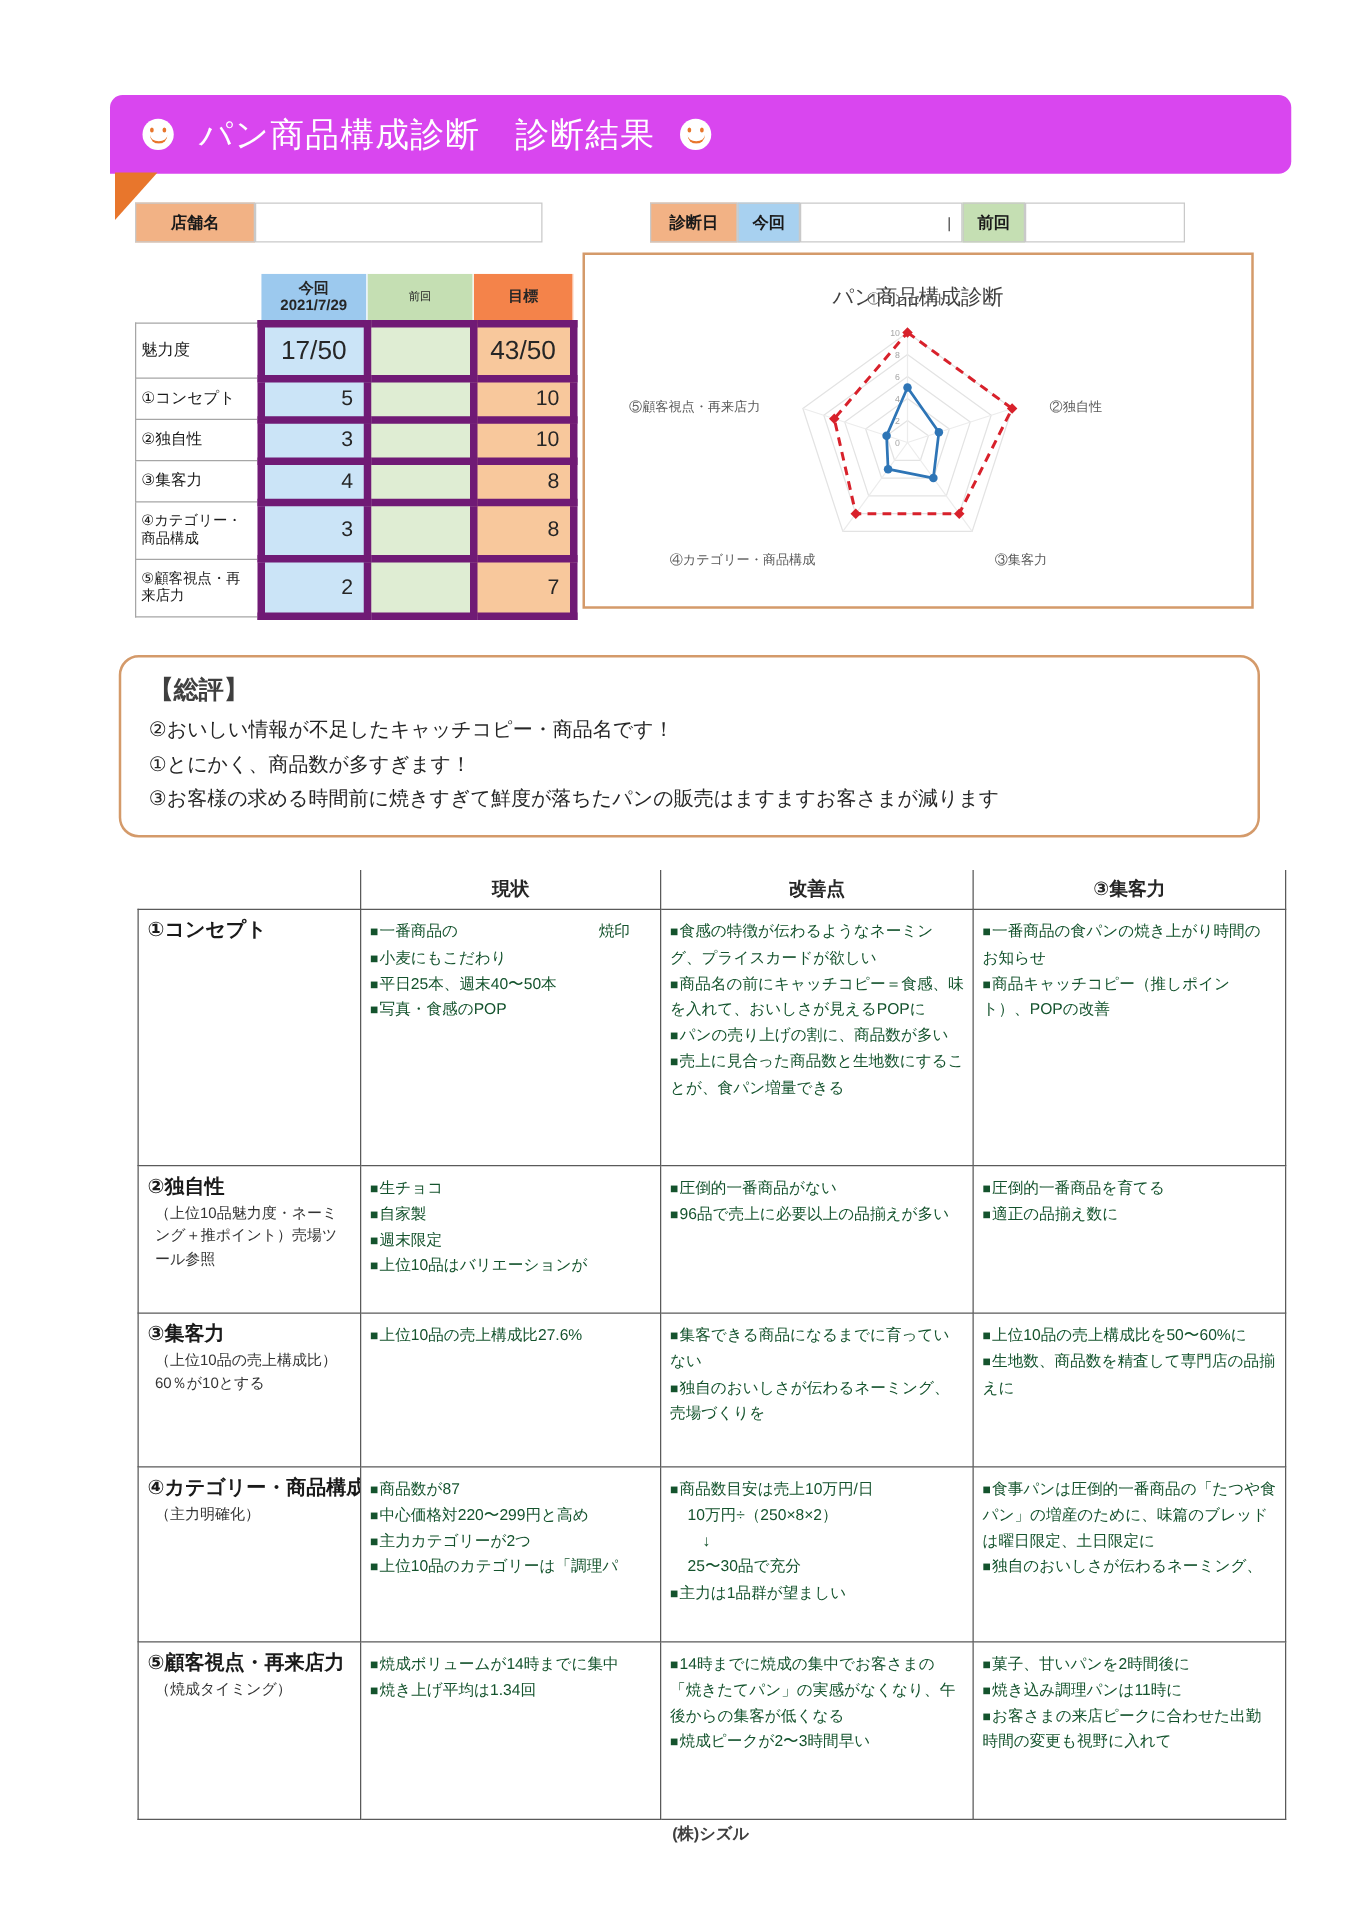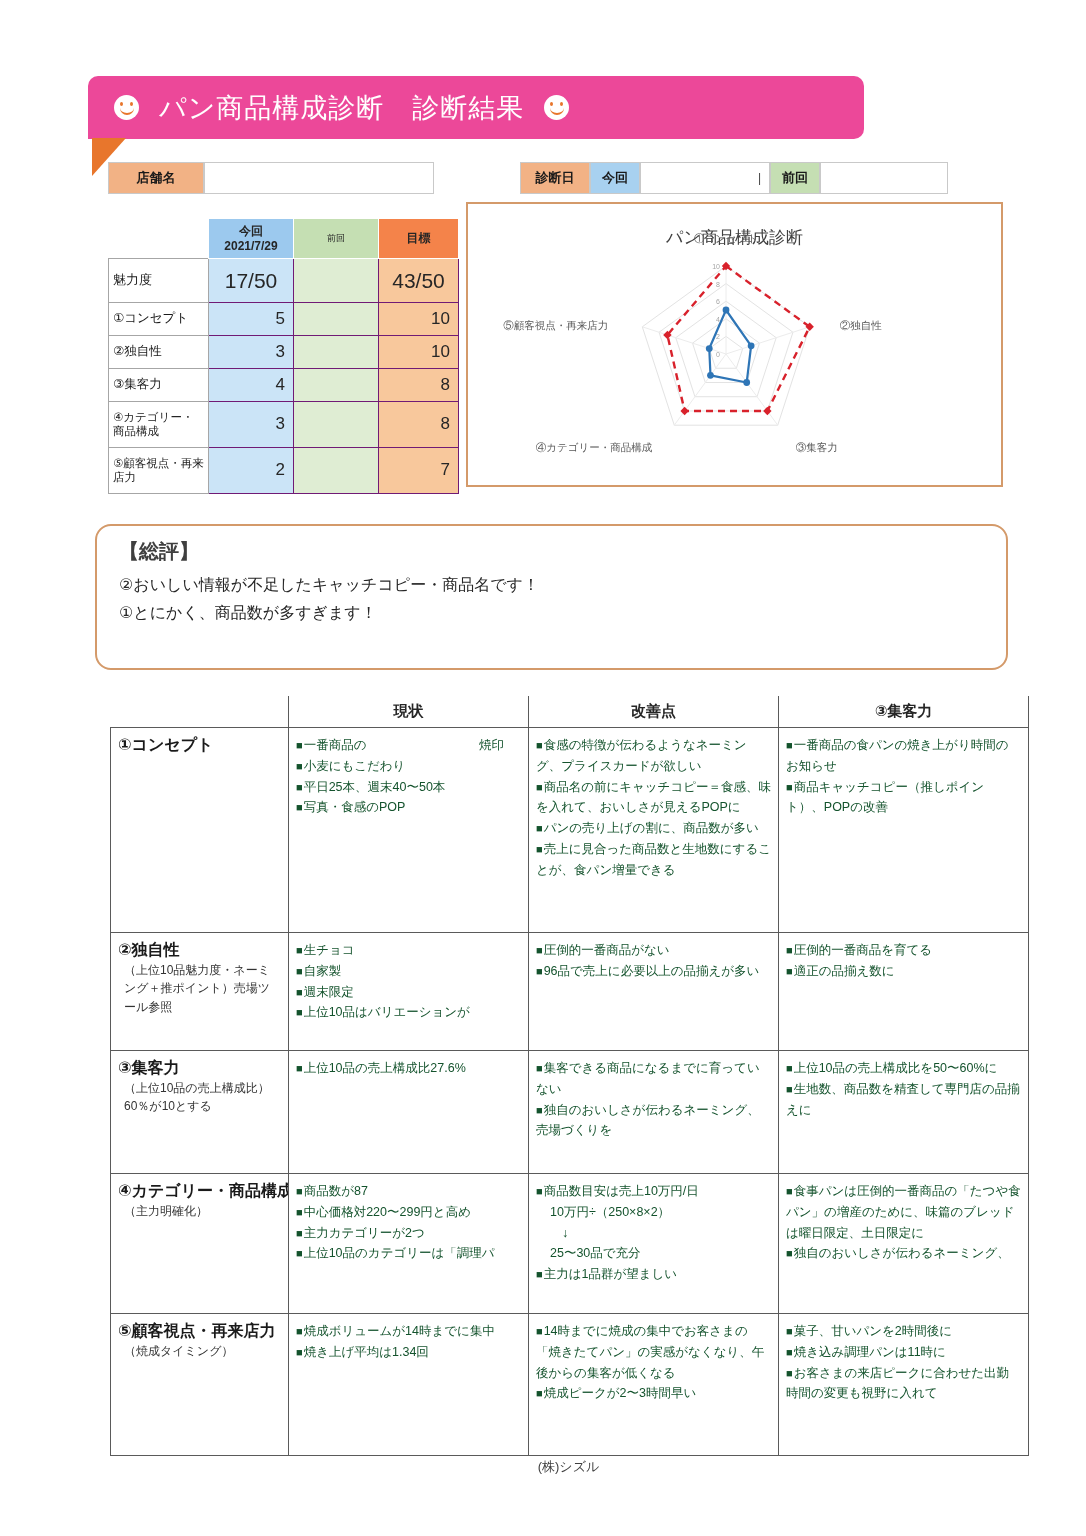--- a/index.html
+++ b/index.html
@@ -14,23 +14,23 @@
     font-family: "Liberation Sans", "DejaVu Sans", sans-serif;
     color: #262626;
     overflow: hidden;
   }
 
   
   #banner {
     position: absolute;
     left: 88px;
     top: 76px;
-    width: 776px;
+    width: 945px;
     height: 63px;
-    background: #ec4899;
+    background: #d946ef;
     border-radius: 10px 10px 10px 0;
     display: flex;
     align-items: center;
     padding-left: 26px;
     box-sizing: border-box;
   }
   #banner .smiley {
     width: 25px;
     height: 25px;
     border-radius: 50%;
@@ -105,21 +105,21 @@
 
   
   #score-table {
     position: absolute;
     left: 108px;
     top: 218px;
     border-collapse: collapse;
     font-size: 13px;
   }
   #score-table td, #score-table th {
-    border: 1px solid #701a75;
+    border: 6px solid #701a75;
     box-sizing: border-box;
     padding: 0;
   }
   #score-table .rowlabel {
     width: 100px;
     background: #ffffff;
     border: 1px solid #a6a6a6;
     text-align: left;
     padding: 8px 4px;
     font-size: 12.5px;
@@ -262,21 +262,21 @@
   
   #footer {
     position: absolute;
     left: 0;
     top: 1458px;
     width: 1086px;
     text-align: center;
     font-size: 13px;
     color: #3f3f3f;
   }
-  #footer span { margin-left: 51px; }
+  #footer span { margin-left: 51px; font-weight: bold; }
 </style>
 </head>
 <body>
 
 <div id="banner">
   <span class="smiley"></span>
   <span id="banner-title">パン商品構成診断　診断結果</span>
   <span class="smiley"></span>
 </div>
 <div id="banner-tail"></div>
@@ -383,20 +383,21 @@
       <text x="184.27489779826237" y="247.19349550499538" font-size="10.5" fill="#595959" text-anchor="end" font-family="&quot;Liberation Sans&quot;, sans-serif">④カテゴリー・商品構成</text>
       <text x="140.30702656602648" y="124.80650449500465" font-size="10.5" fill="#595959" text-anchor="end" font-family="&quot;Liberation Sans&quot;, sans-serif">⑤顧客視点・再来店力</text>
     </svg>
 </div>
 
 <div id="summary-box">
   <div id="summary-title">【総評】</div>
   <ul>
     <li>②おいしい情報が不足したキャッチコピー・商品名です！</li>
     <li>①とにかく、商品数が多すぎます！</li>
+    <li>③お客様の求める時間前に焼きすぎて鮮度が落ちたパンの販売はますますお客さまが減ります</li>
   </ul>
 </div>
 
 <table id="main-table">
   <colgroup>
     <col class="c-cat">
       <col class="c-cur">
       <col class="c-imp">
       <col class="c-act">
   </colgroup>

